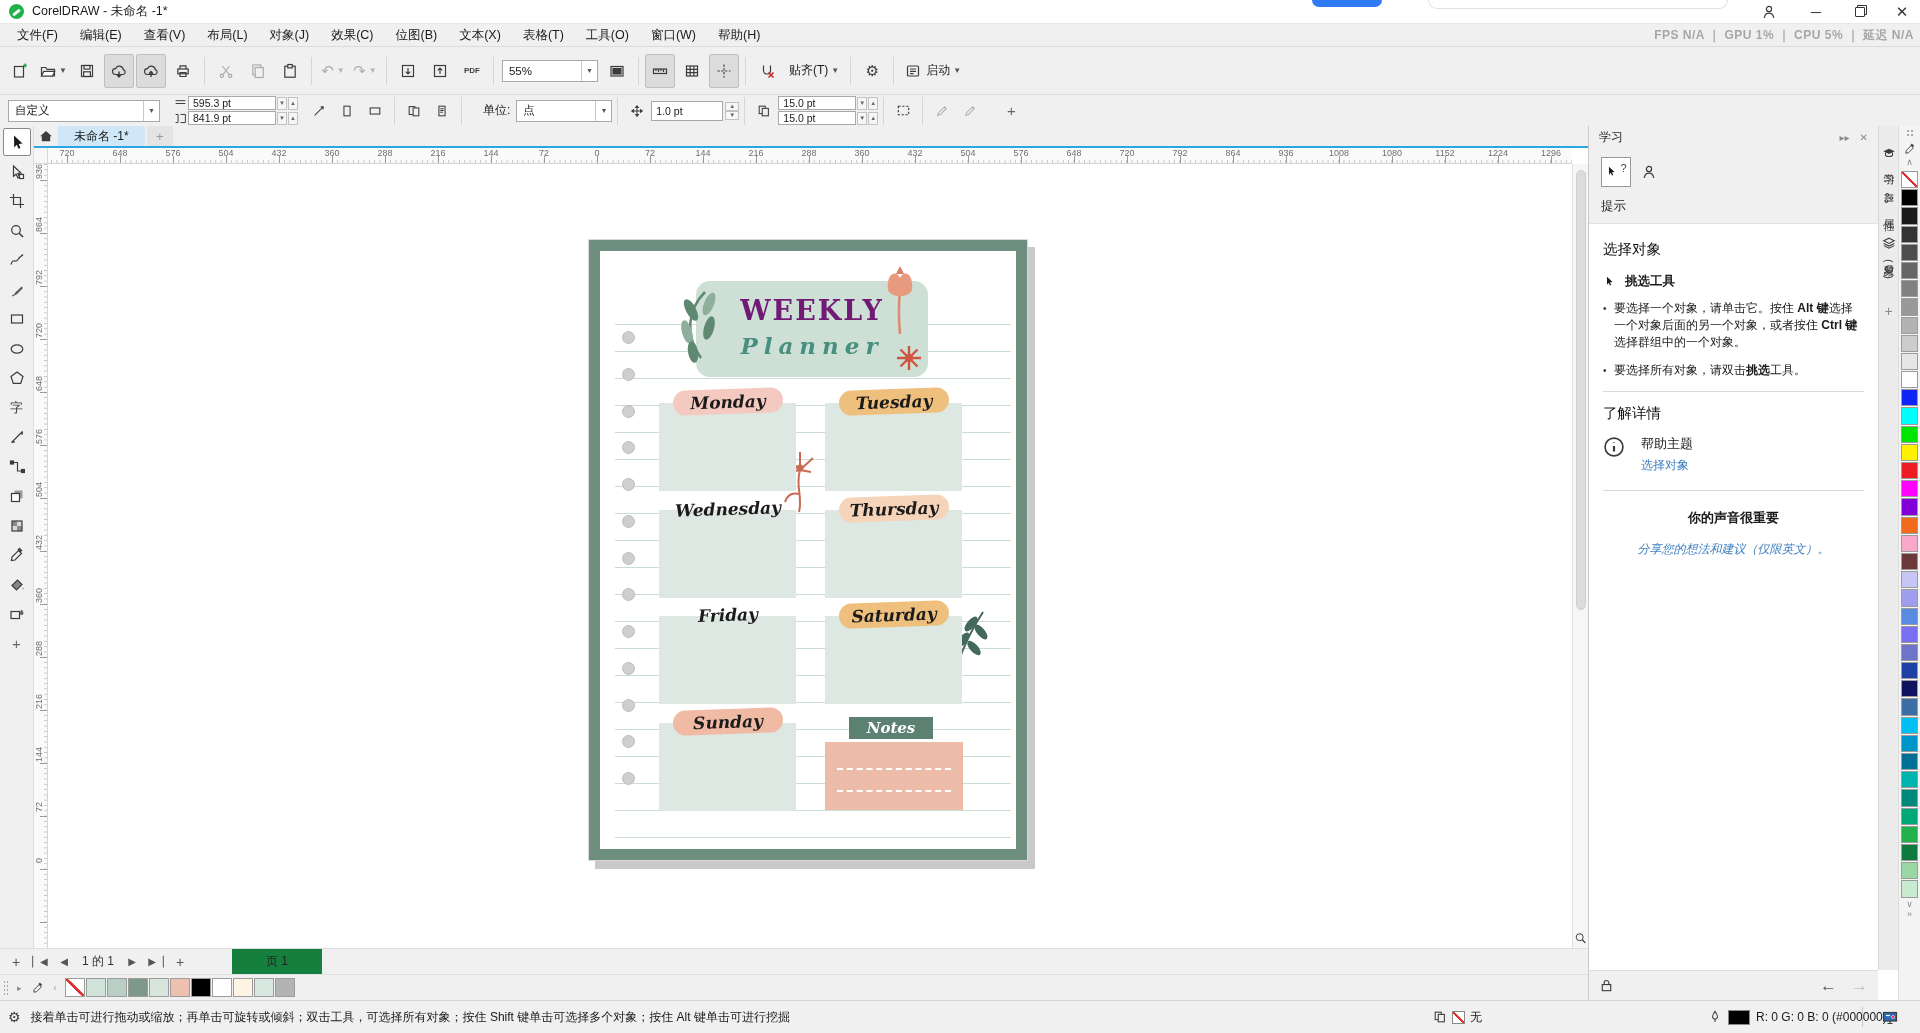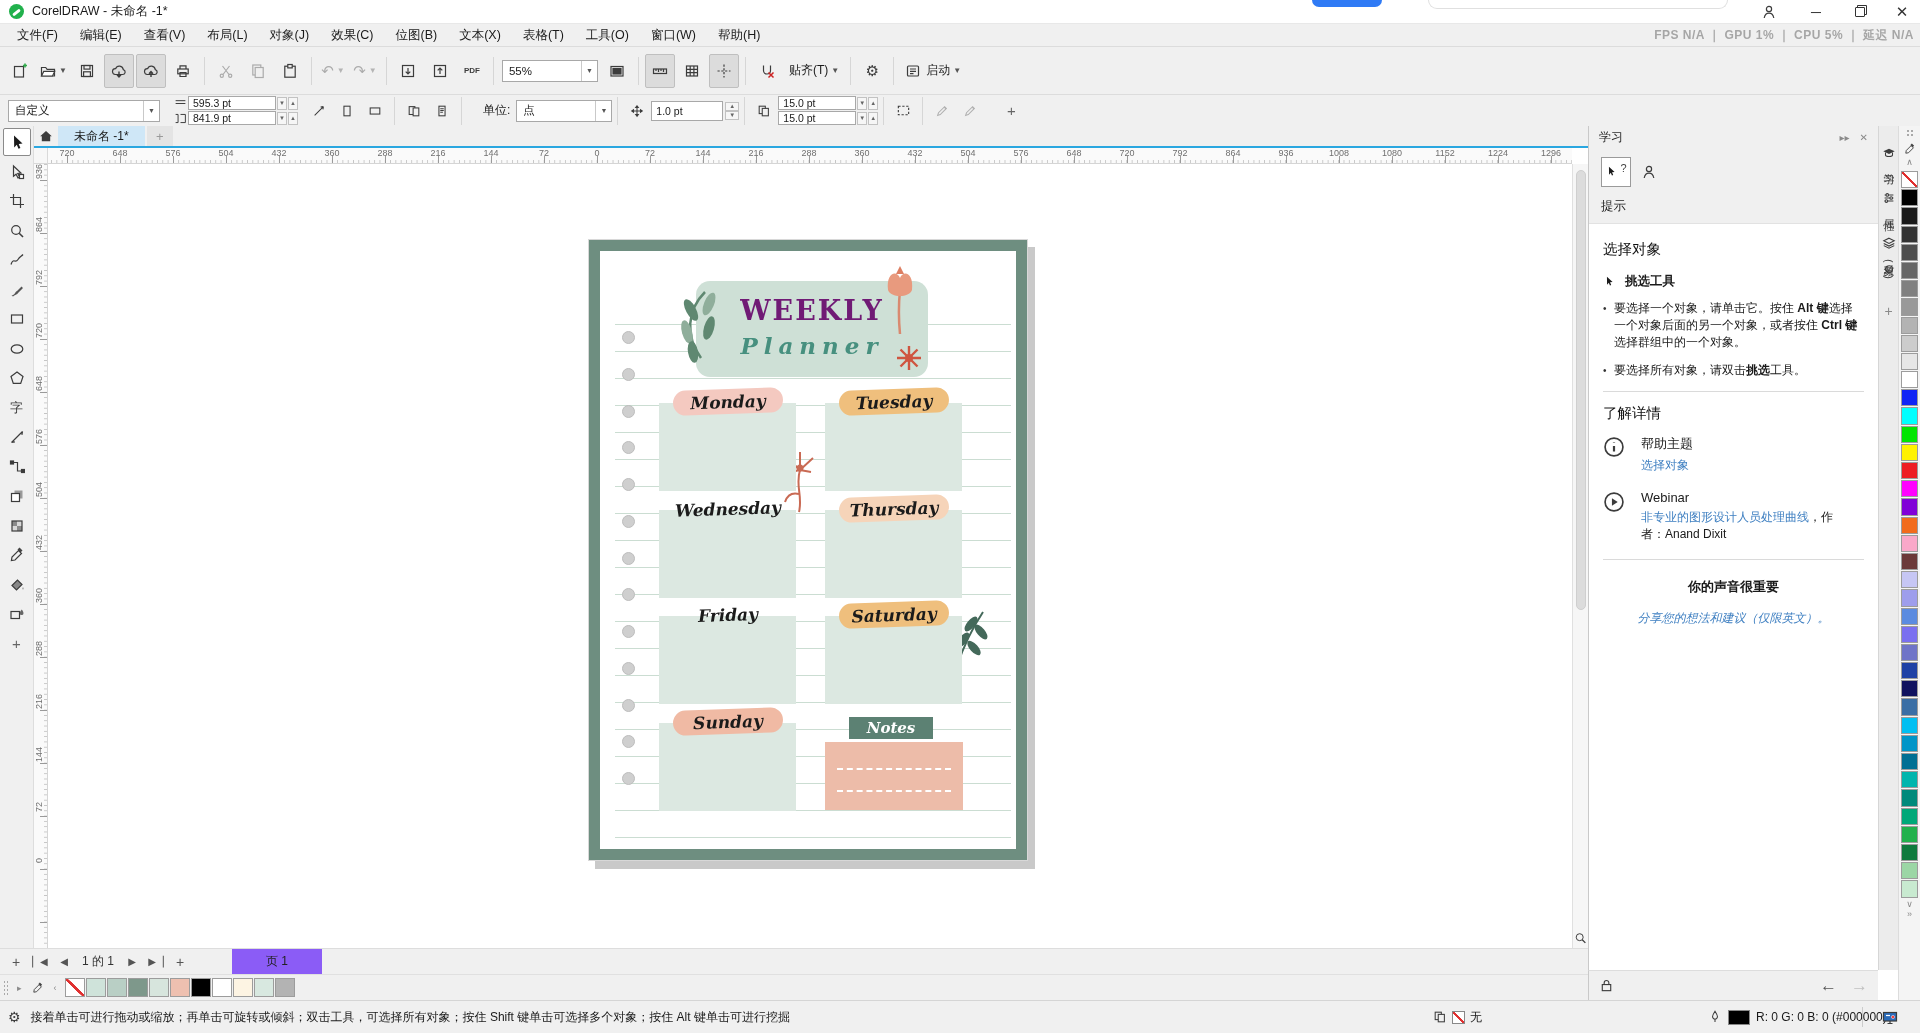--- a/index.html
+++ b/index.html
@@ -124,21 +124,21 @@
   #colorbar{position:absolute;left:1898px;top:126px;width:22px;height:874px;background:#f4f4f4;border-left:1px solid #dcdcdc;display:flex;flex-direction:column;align-items:center}
   #cgrip{width:8px;height:8px;margin:3px 0 4px;background:radial-gradient(#a9a9a9 35%,#0000 36%);background-size:4px 4px}
   .cnav{font-size:9px;color:#8a8a8a;line-height:10px}
   .sw{width:17px;height:17.2px;border:1px solid #9c9c9c;margin-bottom:1px;flex:none}
   .swnone{background:linear-gradient(to top right,#fff 44%,#e03030 45% 55%,#fff 56%)}
   #cswatches{margin-top:4px;display:flex;flex-direction:column}
   
   #navrow{position:absolute;left:0;top:948px;width:1588px;height:26px;background:#f0f0f0;border-top:1px solid #ddd;display:flex;align-items:center;font-size:12px;color:#444}
   .navbtn{min-width:24px;height:24px;display:flex;align-items:center;justify-content:center;color:#555;font-size:10px}
   #page-indicator{margin:0 6px;color:#333}
-  #page-tab{height:26px;padding:0 34px;background:#8b5cf6;margin-left:40px;display:flex;align-items:center;color:#222}
+  #page-tab{height:26px;padding:0 34px;background:#15803d;margin-left:40px;display:flex;align-items:center;color:#222}
   #docpalette{position:absolute;left:0;top:974px;width:1588px;height:26px;background:#f0f0f0;border-top:1px solid #e0e0e0;display:flex;align-items:center;padding-left:3px}
   #dgrip{width:6px;height:16px;margin-right:4px;background:radial-gradient(#a9a9a9 35%,#0000 36%);background-size:3px 4px}
   #docpalette .sw{width:20px;height:19px;margin:0 1px 0 0}
   #docpalette .cnav{margin:0 4px}
   
   #dockerfoot{position:absolute;left:1588px;top:970px;width:290px;height:30px;background:#f0f0f0;border-top:1px solid #ddd;border-left:1px solid #c9c9c9;display:flex;align-items:center;padding:0 10px}
   #dockerfoot .sp{flex:1}
   .histarrow{font-size:17px;line-height:1;margin-left:14px}
   #back-btn{color:#555}#fwd-btn{color:#c0c0c0}
   
@@ -823,32 +823,20 @@
           <svg viewBox="0 0 16 16" width="22" height="22" fill="none" stroke="#3c3c3c" stroke-width="1.2">
             <circle cx="8" cy="8" r="6.5"></circle>
             <path d="M8 7.2v4M8 4.6v.3" stroke-width="1.6"></path>
           </svg>
         </span>
       <span>
         <div class="rtitle">帮助主题</div>
         <div class="link">选择对象</div>
       </span>
     </div>
-    <div class="drow">
-      <span class="ric" id="play-ic">
-          <svg viewBox="0 0 16 16" width="22" height="22" fill="none" stroke="#3c3c3c" stroke-width="1.2">
-            <circle cx="8" cy="8" r="6.5"></circle>
-            <path d="M6.5 5.2l4.2 2.8-4.2 2.8z" fill="#3c3c3c" stroke="none"></path>
-          </svg>
-        </span>
-      <span>
-        <div class="rtitle">Webinar</div>
-        <div style="max-width:215px"><span class="link">非专业的图形设计人员处理曲线</span><span style="font-size:12px;line-height:17px">，作者：Anand Dixit</span></div>
-      </span>
-    </div>
     <hr class="hrline">
     <div id="voice-title">你的声音很重要</div>
     <div class="link" id="voice-link">分享您的想法和建议（仅限英文）。</div>
   </div>
 </div>
 
 <div id="dockertabs">
     <div class="dtab">
       <span class="icn">
         <svg viewBox="0 0 16 16" width="14" height="14" fill="none" stroke="#3c3c3c" stroke-width="1.2">

